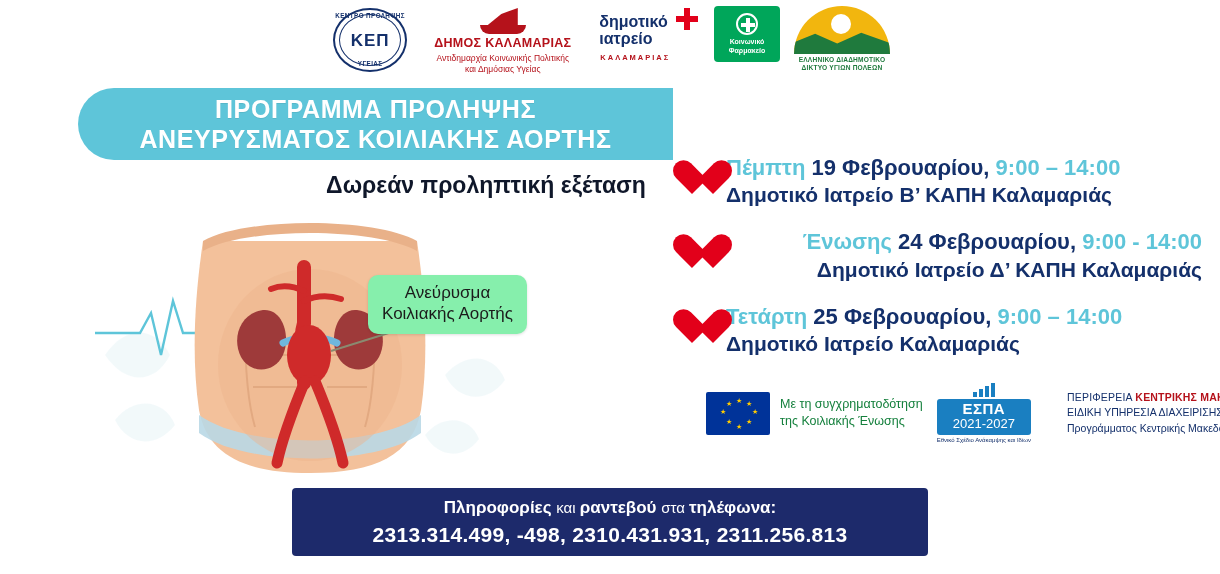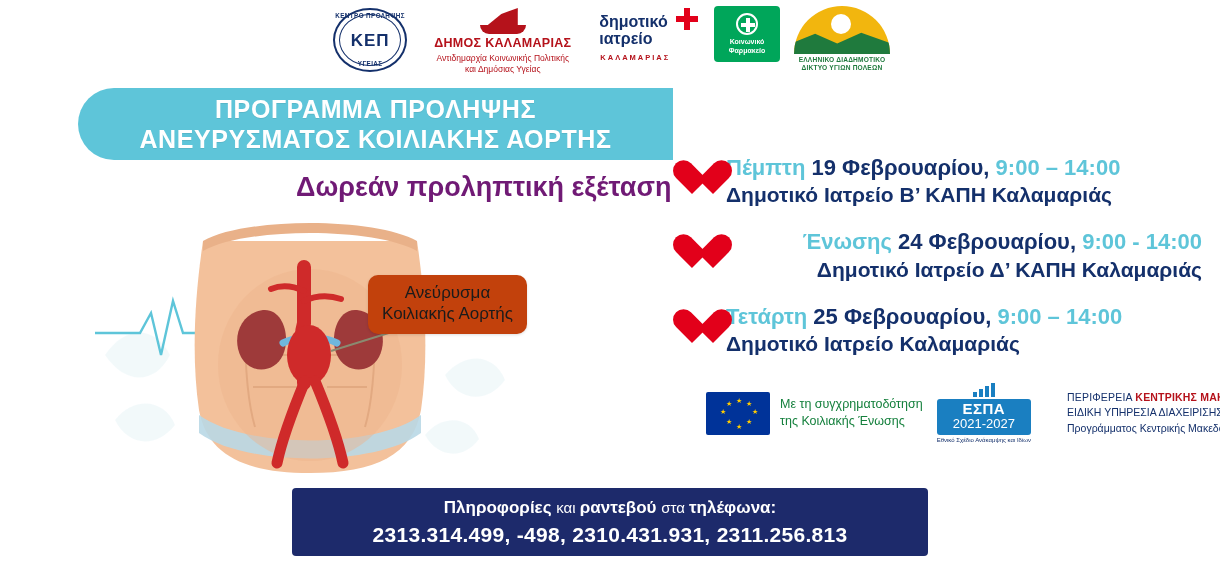--- a/index.html
+++ b/index.html
@@ -147,36 +147,36 @@
     font-size: 25px;
     line-height: 1.22;
     letter-spacing: .6px;
     text-align: center;
     text-shadow: 0 1px 0 rgba(0,0,0,.07);
   }
   .subtitle {
     position: absolute;
     left: 296px; top: 172px;
     width: 380px;
-    text-align: left;
-    color: #701a75;
+    text-align: center;
+    color: #0f172a;
     font-weight: bold;
-    font-size: 27px;
+    font-size: 23px;
   }
 
   
   .illustration {
     position: absolute;
     left: 95px; top: 205px;
     width: 430px; height: 270px;
   }
   .callout {
     position: absolute;
     left: 368px; top: 275px;
-    background: #c2410c;
+    background: #86efac;
     border-radius: 10px;
     padding: 7px 14px 9px;
     box-shadow: 0 1px 3px rgba(0,0,0,.13);
     text-align: center;
     line-height: 1.25;
     z-index: 5;
   }
   .callout span {
     display: block;
     color: #1b1b1b;

